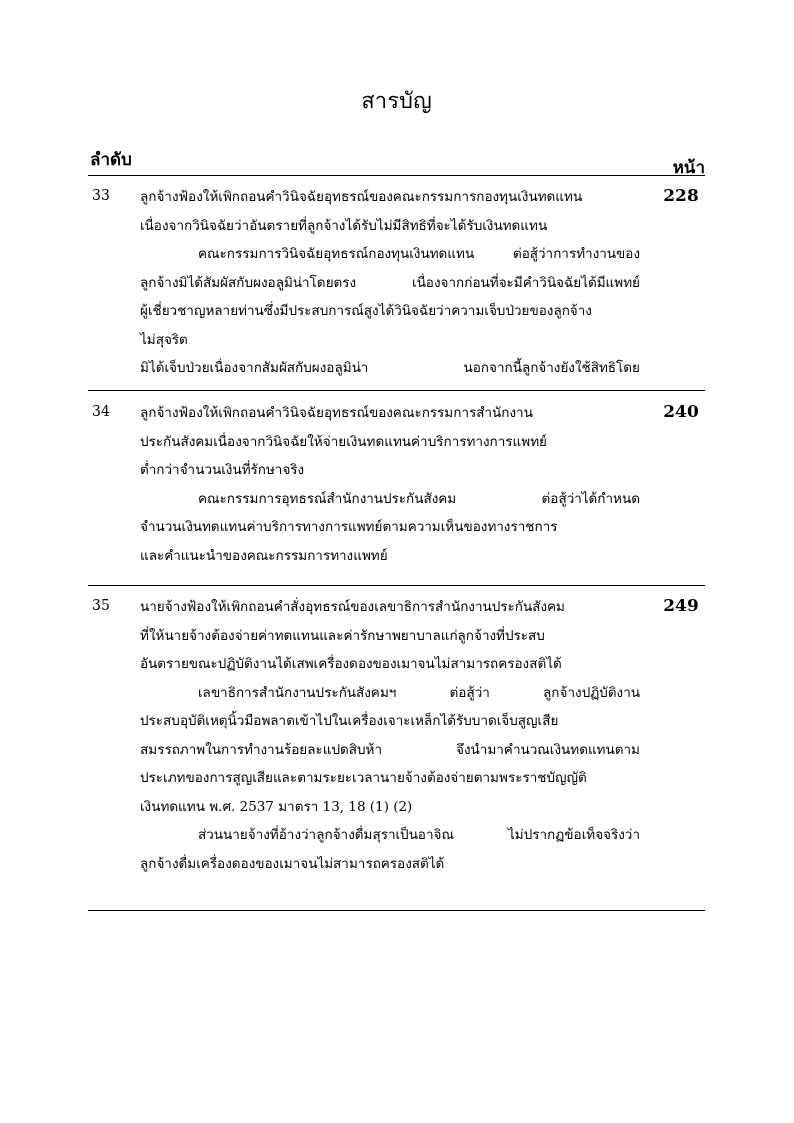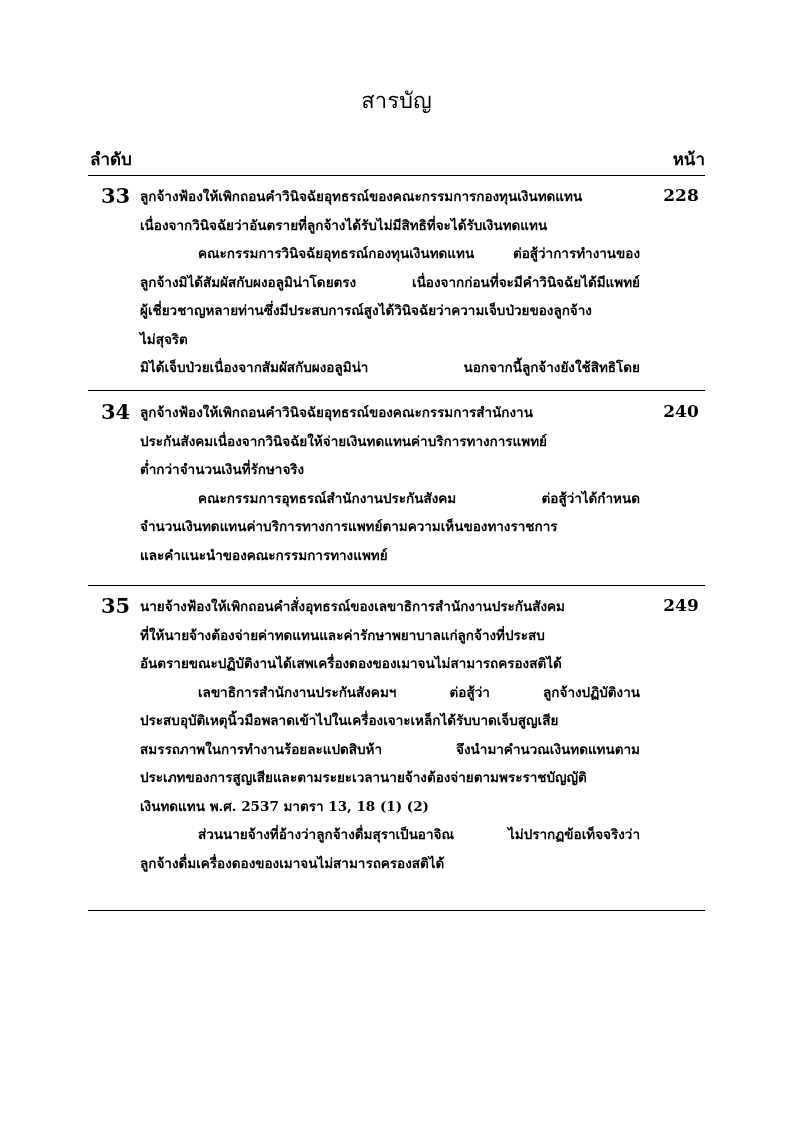--- a/index.html
+++ b/index.html
@@ -35,59 +35,58 @@
       position: absolute;
       top: 145px;
       left: 0;
       width: 617px;
       height: 28px;
       font-size: 17px;
       font-weight: bold;
       line-height: 28px;
     }
     .header-row .col-num { position: absolute; left: 2px; }
-    .header-row .col-page { position: absolute; right: 0; }
+    .header-row .col-page { position: absolute; right: 0; margin-top: 8px; }
     .rule {
       position: absolute;
       left: 0;
       width: 617px;
       height: 0;
       border-top: 1.3px solid #000;
     }
     .entry {
       position: absolute;
       left: 0;
       width: 617px;
     }
     .entry .num {
       position: absolute;
-      left: 13px;
+      left: 4px;
       top: 0;
-      font-size: 21px;
-      font-weight: bold;
+      font-size: 14px;
+      font-weight: normal;
       line-height: 27px;
     }
     .entry .pg {
       position: absolute;
       right: 0;
       top: 0;
       font-size: 17px;
       font-weight: bold;
       line-height: 27px;
       width: 48px;
       text-align: center;
     }
     .entry .body {
       position: absolute;
       left: 52px;
       top: 0;
       width: 500px;
       font-size: 13.5px;
       line-height: 28.5px;
-      font-weight: bold;
     }
     .line {
       display: block;
       white-space: nowrap;
       text-align: justify;
       text-align-last: justify;
     }
     .line.last { text-align-last: left; }
     .line.indent { padding-left: 58px; }
   </style>

